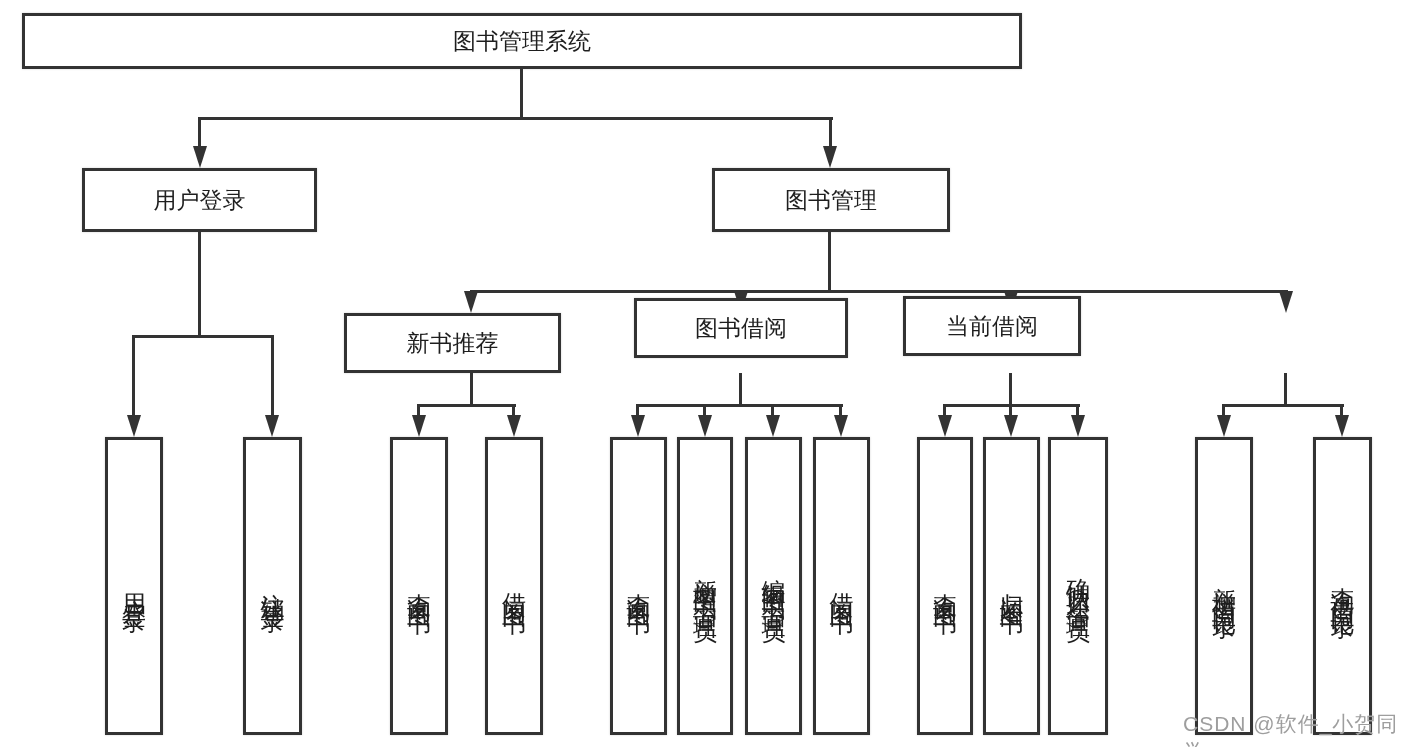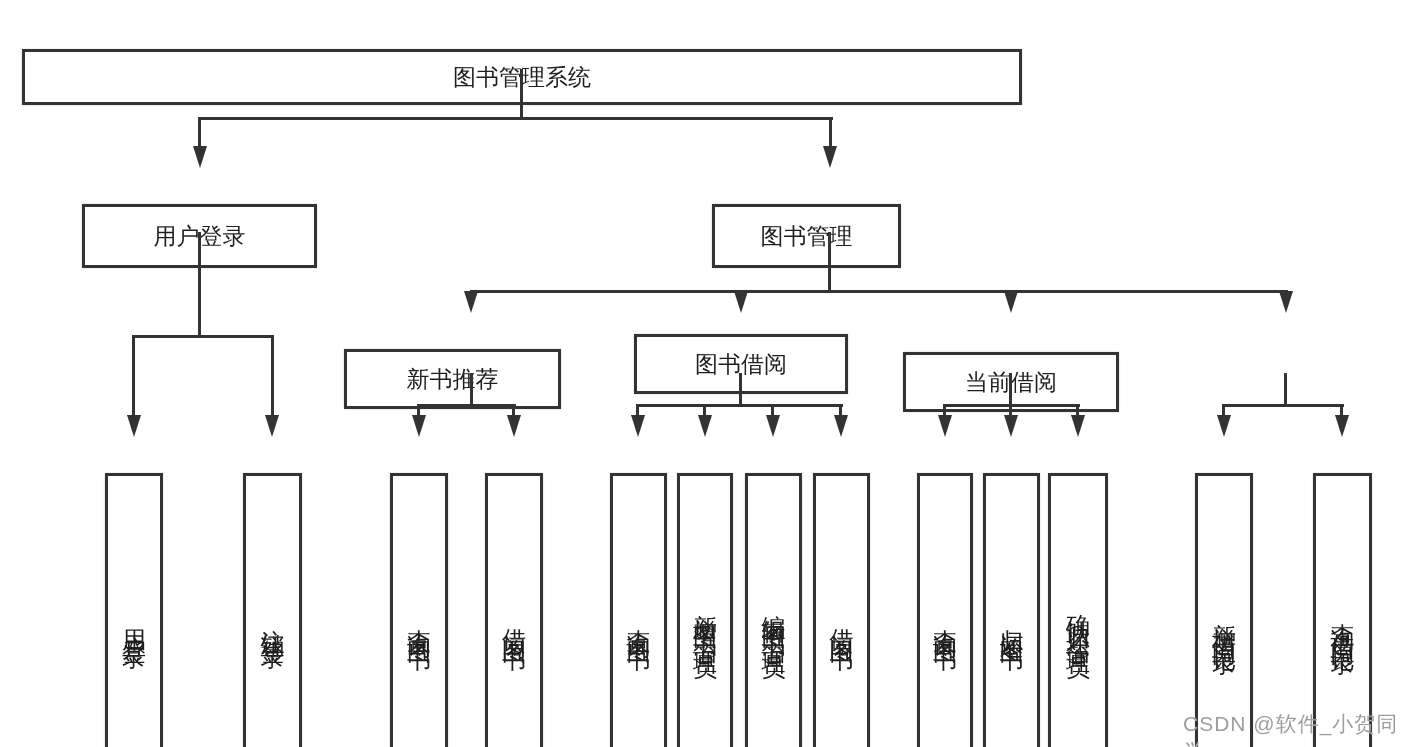--- a/index.html
+++ b/index.html
@@ -19,21 +19,20 @@
   .node{
     position:absolute;
     box-sizing:border-box;
     border:3px solid var(--line);
     background:#fff;
     display:flex;align-items:center;justify-content:center;
     color:var(--text);
     font-size:23px;
     box-shadow:0 0 2px rgba(0,0,0,.18);
     white-space:nowrap;
-    margin-top:36px;
   }
   .vnode{padding:6px 0;}
   .vlabel{
     writing-mode:vertical-rl;
     text-orientation:mixed;
     letter-spacing:6px;
     font-size:24px;
     line-height:1;
     white-space:nowrap;
   }
@@ -66,21 +65,21 @@
   <div class="vline" style="left:520px;top:69px;height:50px;"></div>
   <div class="hline" style="left:199px;top:117px;width:634px;"></div>
   <div class="vline" style="left:198px;top:117px;height:32px;"></div>
   <div class="arrow" style="left:193px;top:146px;"></div>
   <div class="vline" style="left:829px;top:117px;height:32px;"></div>
   <div class="arrow" style="left:823px;top:146px;"></div>
 
   <div class="node" style="left:82px;top:168px;width:235px;height:64px;">
     <span>用户登录</span>
   </div>
-  <div class="node" style="left:712px;top:168px;width:189px;height:64px;">
+  <div class="node" style="left:712px;top:168px;width:238px;height:64px;">
     <span>图书管理</span>
   </div>
 
   <div class="vline" style="left:198px;top:232px;height:105px;"></div>
   <div class="hline" style="left:133px;top:335px;width:141px;"></div>
   <div class="vline" style="left:132px;top:335px;height:82px;"></div>
   <div class="arrow" style="left:127px;top:415px;"></div>
   <div class="vline" style="left:271px;top:335px;height:82px;"></div>
   <div class="arrow" style="left:265px;top:415px;"></div>
 
@@ -90,21 +89,21 @@
   <div class="arrow" style="left:734px;top:291px;"></div>
   <div class="arrow" style="left:1004px;top:291px;"></div>
   <div class="arrow" style="left:1279px;top:291px;"></div>
 
   <div class="node" style="left:344px;top:313px;width:217px;height:60px;justify-content:center;">
     <span>新书推荐</span>
   </div>
   <div class="node" style="left:634px;top:298px;width:214px;height:60px;">
     <span>图书借阅</span>
   </div>
-  <div class="node" style="left:903px;top:316px;width:216px;height:60px;">
+  <div class="node" style="left:903px;top:296px;width:178px;height:60px;">
     <span>当前借阅</span>
   </div>
 
   <div class="vline" style="left:470px;top:373px;height:33px;"></div>
   <div class="hline" style="left:418px;top:404px;width:98px;"></div>
   <div class="vline" style="left:417px;top:404px;height:13px;"></div>
   <div class="vline" style="left:512px;top:404px;height:13px;"></div>
   <div class="arrow" style="left:412px;top:415px;"></div>
   <div class="arrow" style="left:507px;top:415px;"></div>
 

